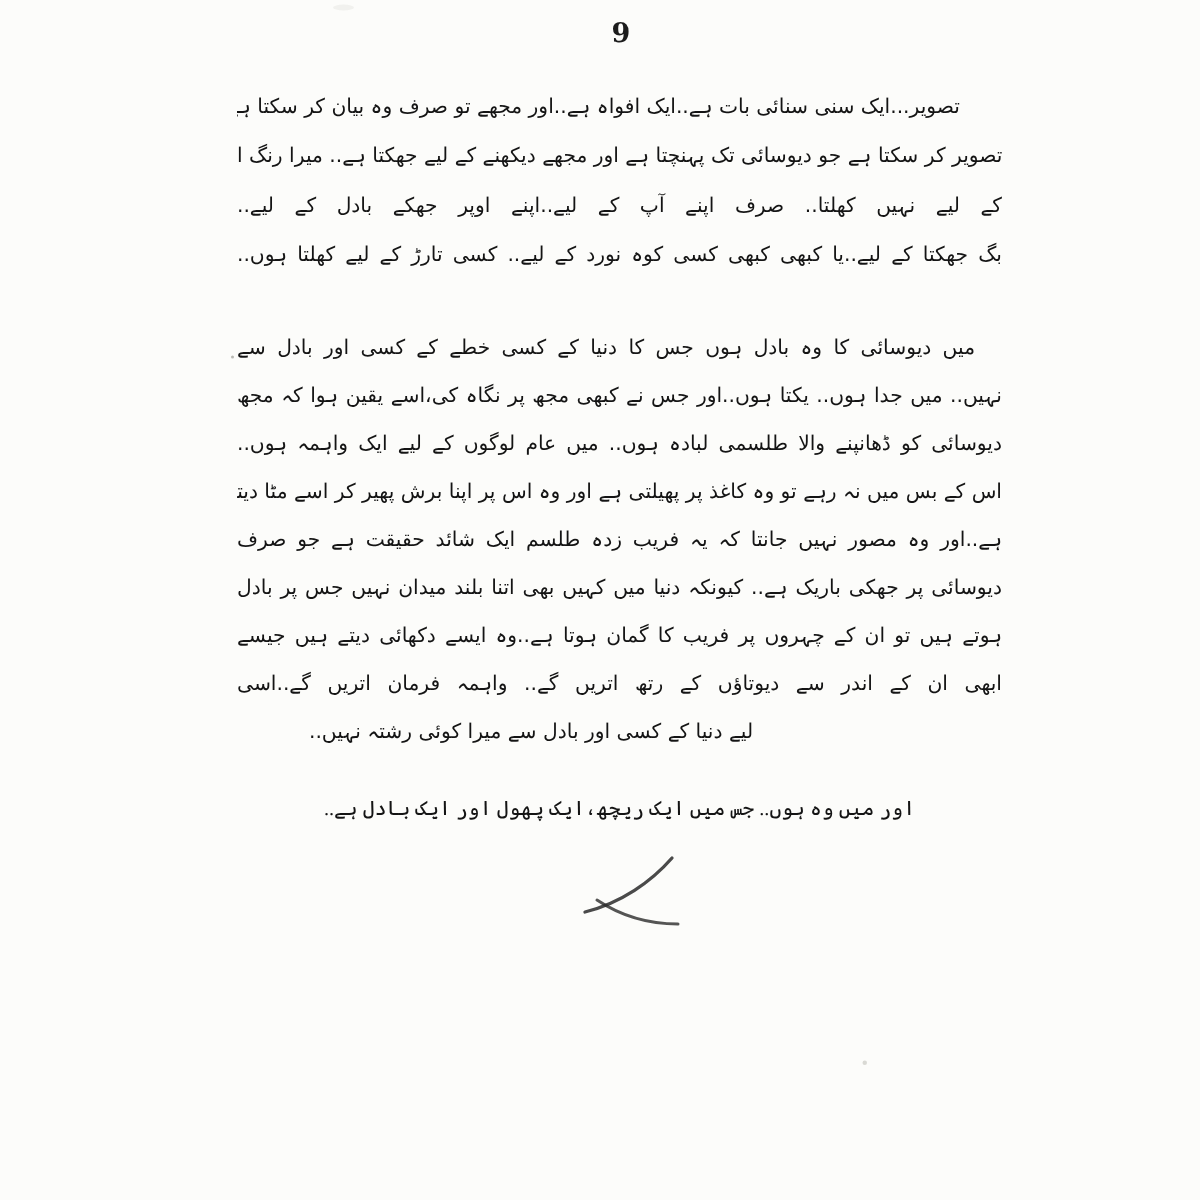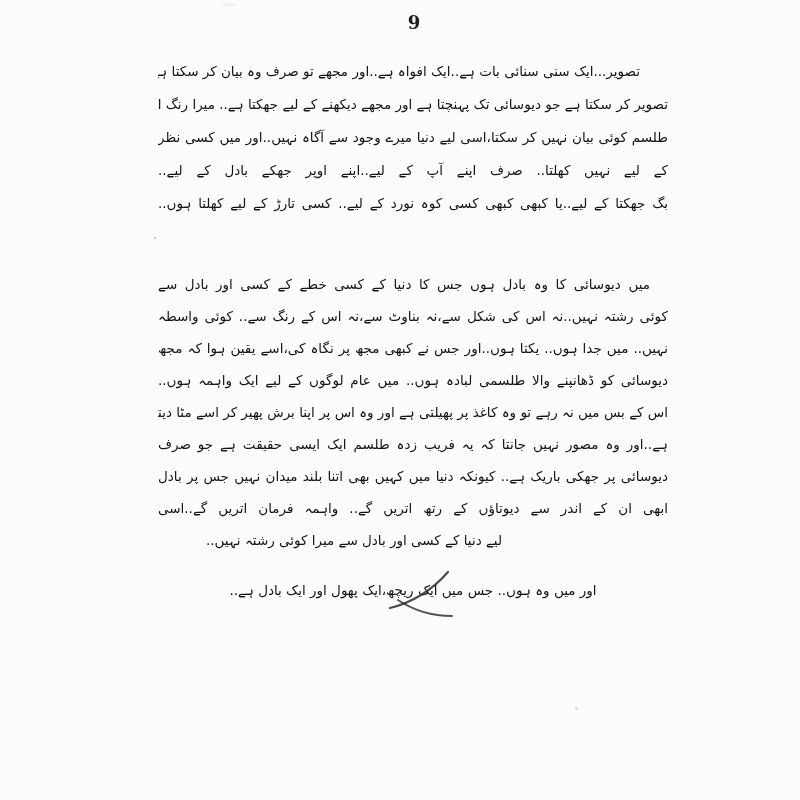--- a/index.html
+++ b/index.html
@@ -31,21 +31,21 @@
   .text-block {
     position: absolute;
     top: 55px;
     left: 158px;
     width: 510px;
     direction: rtl;
     color: #141414;
     font-size: 13.5px;
   }
   .para { margin: 0; padding: 0; }
-  .para-2 { margin-top: 48px; }
+  .para-2 { margin-top: 29px; }
   .para-3 { margin-top: 18px; }
   .line {
     height: 33px;
     line-height: 33px;
     white-space: nowrap;
     overflow: hidden;
     text-align: justify;
     text-align-last: justify;
     text-justify: inter-word;
     direction: rtl;
@@ -54,20 +54,21 @@
   .indent-first-deep { padding-right: 28px; }
   .indent-first { padding-right: 18px; }
   .short-left {
     text-align: left;
     text-align-last: left;
     padding-left: 48px;
   }
   .centered {
     text-align: left;
     text-align-last: center;
+    font-family: Liberation Serif, serif;
   }
   .pen-mark {
     position: absolute;
     top: 560px;
     left: 370px;
     width: 100px;
     height: 65px;
     pointer-events: none;
   }
   .speck {
@@ -84,33 +85,32 @@
 
 <div class="page">
 
   <div class="page-number">9</div>
 
   <div class="text-block">
 
     <div class="para para-1">
       <div class="line indent-first-deep">تصویر...ایک سنی سنائی بات ہے..ایک افواہ ہے..اور مجھے تو صرف وہ بیان کر سکتا ہے،</div>
       <div class="line">تصویر کر سکتا ہے جو دیوسائی تک پہنچتا ہے اور مجھے دیکھنے کے لیے جھکتا ہے.. میرا رنگ اور</div>
-      <div class="line">طلسم کوئی بیان نہیں کر سکتا،اسی لیے دنیا میرے وجود سے آگاہ نہیں..اور میں کسی نظر</div>
       <div class="line">کے لیے نہیں کھلتا.. صرف اپنے آپ کے لیے..اپنے اوپر جھکے بادل کے لیے..</div>
       <div class="line">بگ جھکتا کے لیے..یا کبھی کبھی کسی کوہ نورد کے لیے.. کسی تارڑ کے لیے کھلتا ہوں..</div>
     </div>
 
     <div class="para para-2">
       <div class="line indent-first">میں دیوسائی کا وہ بادل ہوں جس کا دنیا کے کسی خطے کے کسی اور بادل سے</div>
-      <div class="line">کوئی رشتہ نہیں..نہ اس کی شکل سے،نہ بناوٹ سے،نہ اس کے رنگ سے.. کوئی واسطہ</div>
       <div class="line">نہیں.. میں جدا ہوں.. یکتا ہوں..اور جس نے کبھی مجھ پر نگاہ کی،اسے یقین ہوا کہ مجھ</div>
       <div class="line">دیوسائی کو ڈھانپنے والا طلسمی لبادہ ہوں.. میں عام لوگوں کے لیے ایک واہمہ ہوں..</div>
       <div class="line">اس کے بس میں نہ رہے تو وہ کاغذ پر پھیلتی ہے اور وہ اس پر اپنا برش پھیر کر اسے مٹا دیتا</div>
-      <div class="line">ہے..اور وہ مصور نہیں جانتا کہ یہ فریب زدہ طلسم ایک ایسی حقیقت ہے جو صرف</div>
+      <div class="line">ہے..اور وہ مصور نہیں جانتا کہ یہ فریب زدہ طلسم ایک شائد حقیقت ہے جو صرف</div>
       <div class="line">دیوسائی پر جھکی باریک ہے.. کیونکہ دنیا میں کہیں بھی اتنا بلند میدان نہیں جس پر بادل</div>
+      <div class="line">ہوتے ہیں تو ان کے چہروں پر فریب کا گمان ہوتا ہے..وہ ایسے دکھائی دیتے ہیں جیسے</div>
       <div class="line">ابھی ان کے اندر سے دیوتاؤں کے رتھ اتریں گے.. واہمہ فرمان اتریں گے..اسی</div>
       <div class="line short-left">لیے دنیا کے کسی اور بادل سے میرا کوئی رشتہ نہیں..</div>
     </div>
 
     <div class="para para-3">
       <div class="line centered">اور میں وہ ہوں.. جس میں ایک ریچھ،ایک پھول اور ایک بادل ہے..</div>
     </div>
 
   </div>
 

